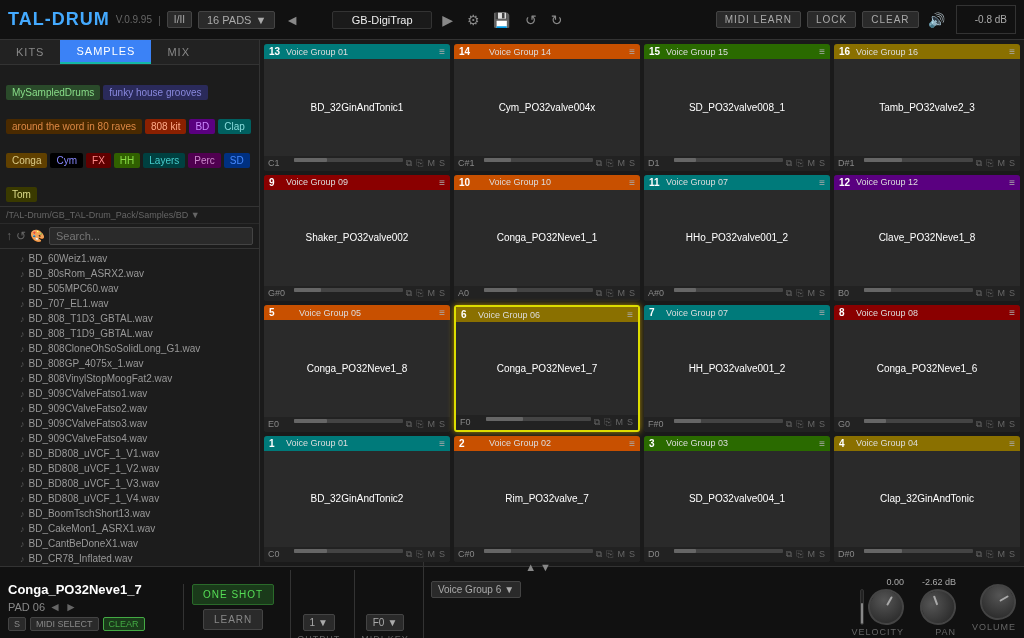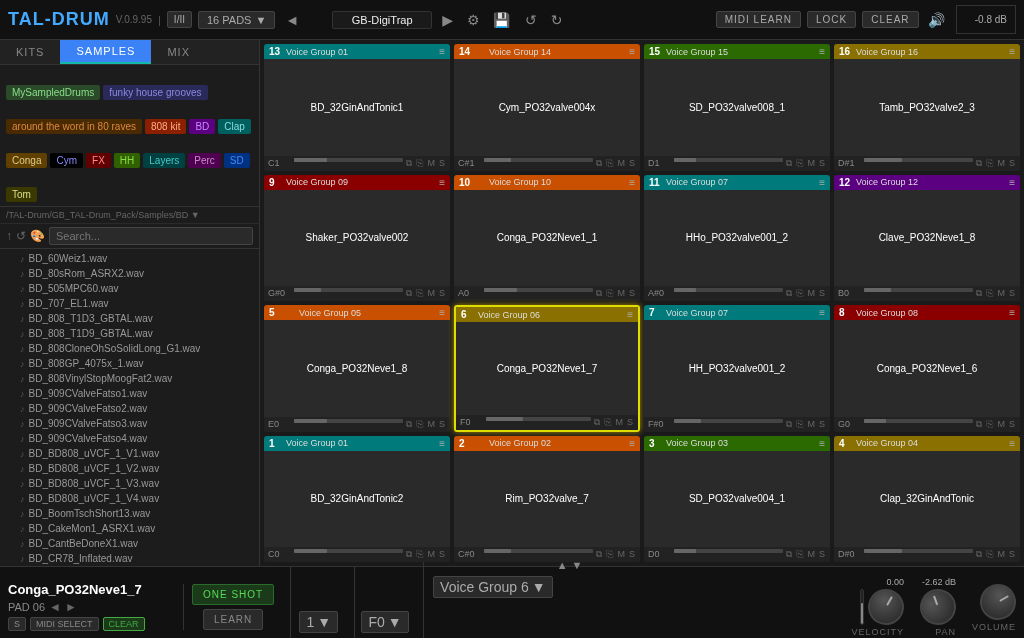--- a/index.html
+++ b/index.html
@@ -359,21 +359,21 @@
       color: #666;
       font-size: 9px;
       letter-spacing: 1px;
     }
     .bottom-dropdown {
       background: #2a2a2a;
       border: 1px solid #444;
       color: #aaa;
       padding: 2px 6px;
       border-radius: 2px;
-      font-size: 14px;
+      font-size: 10px;
       display: flex;
       align-items: center;
       gap: 3px;
       cursor: pointer;
       white-space: nowrap;
       margin-top: 44px;
     }
 
     .btn-one-shot {
       background: #1a3a1a;

